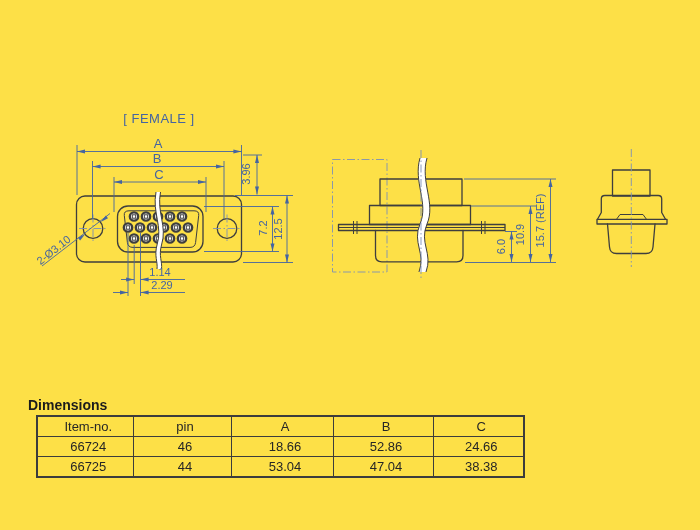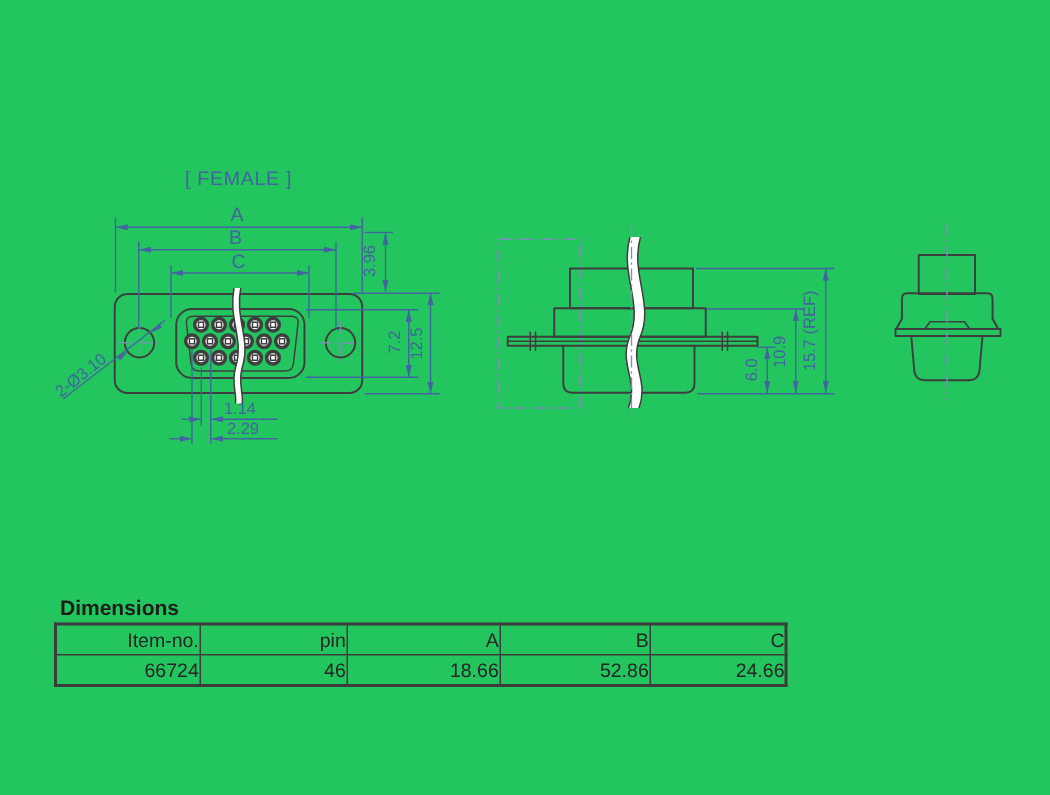--- a/index.html
+++ b/index.html
@@ -1,32 +1,32 @@
 <!DOCTYPE html>
 <html><head>
 <meta charset="utf-8">
 <style>
   html,body{margin:0;padding:0;background:#fff;}
-  .canvas{position:relative;width:700px;height:530px;background:#22c55e;overflow:hidden;
+  .canvas{position:relative;width:700px;height:530px;background:#fde047;overflow:hidden;
           font-family:"Liberation Sans",sans-serif;}
   svg{position:absolute;left:0;top:0;}
   .geo{fill:none;stroke:#3e3e3e;stroke-width:1.3;stroke-linejoin:round;stroke-linecap:round;}
   .geo-thin{fill:none;stroke:#3e3e3e;stroke-width:1;}
   .dim{fill:none;stroke:#4464a1;stroke-width:0.9;}
   .cline{fill:none;stroke:#7d90b6;stroke-width:0.9;stroke-dasharray:8 2.5 1.5 2.5;}
   .dim-text{fill:#4464a1;font-family:"Liberation Sans",sans-serif;font-size:11px;}
   .dim-text-lg{fill:#4464a1;font-family:"Liberation Sans",sans-serif;font-size:13px;}
   .mask{fill:#ffffff;stroke:none;}
   .pin-ring{fill:#ffffff;stroke:#3e3e3e;stroke-width:2.3;}
   .pin-sq{fill:none;stroke:#3e3e3e;stroke-width:1;}
-  .dims-title{position:absolute;left:40px;top:397px;font-size:14px;font-weight:bold;color:#1c1c1c;}
+  .dims-title{position:absolute;left:28px;top:397px;font-size:14px;font-weight:bold;color:#1c1c1c;}
   table.dim-table{position:absolute;left:36px;top:415px;border-collapse:collapse;
                   border:2px solid #3c3c3c;table-layout:fixed;}
   table.dim-table td,table.dim-table th{border:1px solid #3c3c3c;font-size:13px;font-weight:normal;
-                  color:#262626;text-align:right;padding:0 0 0 6px;height:19px;line-height:19px;
+                  color:#262626;text-align:center;padding:0 0 0 6px;height:19px;line-height:19px;
                   white-space:nowrap;overflow:hidden;}
 </style>
 </head>
 <body>
 
 <div class="canvas">
 
 <svg width="700" height="400" viewBox="0 0 700 400">
   <defs>
     <marker id="arr" viewBox="0 0 8 4" refX="8" refY="2" markerWidth="9" markerHeight="4.5" orient="auto-start-reverse">
@@ -208,16 +208,23 @@
     <th>B</th>
     <th>C</th>
   </tr>
   <tr>
     <td>66724</td>
     <td>46</td>
     <td>18.66</td>
     <td>52.86</td>
     <td>24.66</td>
   </tr>
+  <tr>
+    <td>66725</td>
+    <td>44</td>
+    <td>53.04</td>
+    <td>47.04</td>
+    <td>38.38</td>
+  </tr>
 </tbody>
     </table>
 
 </div>
 
 </body></html>

